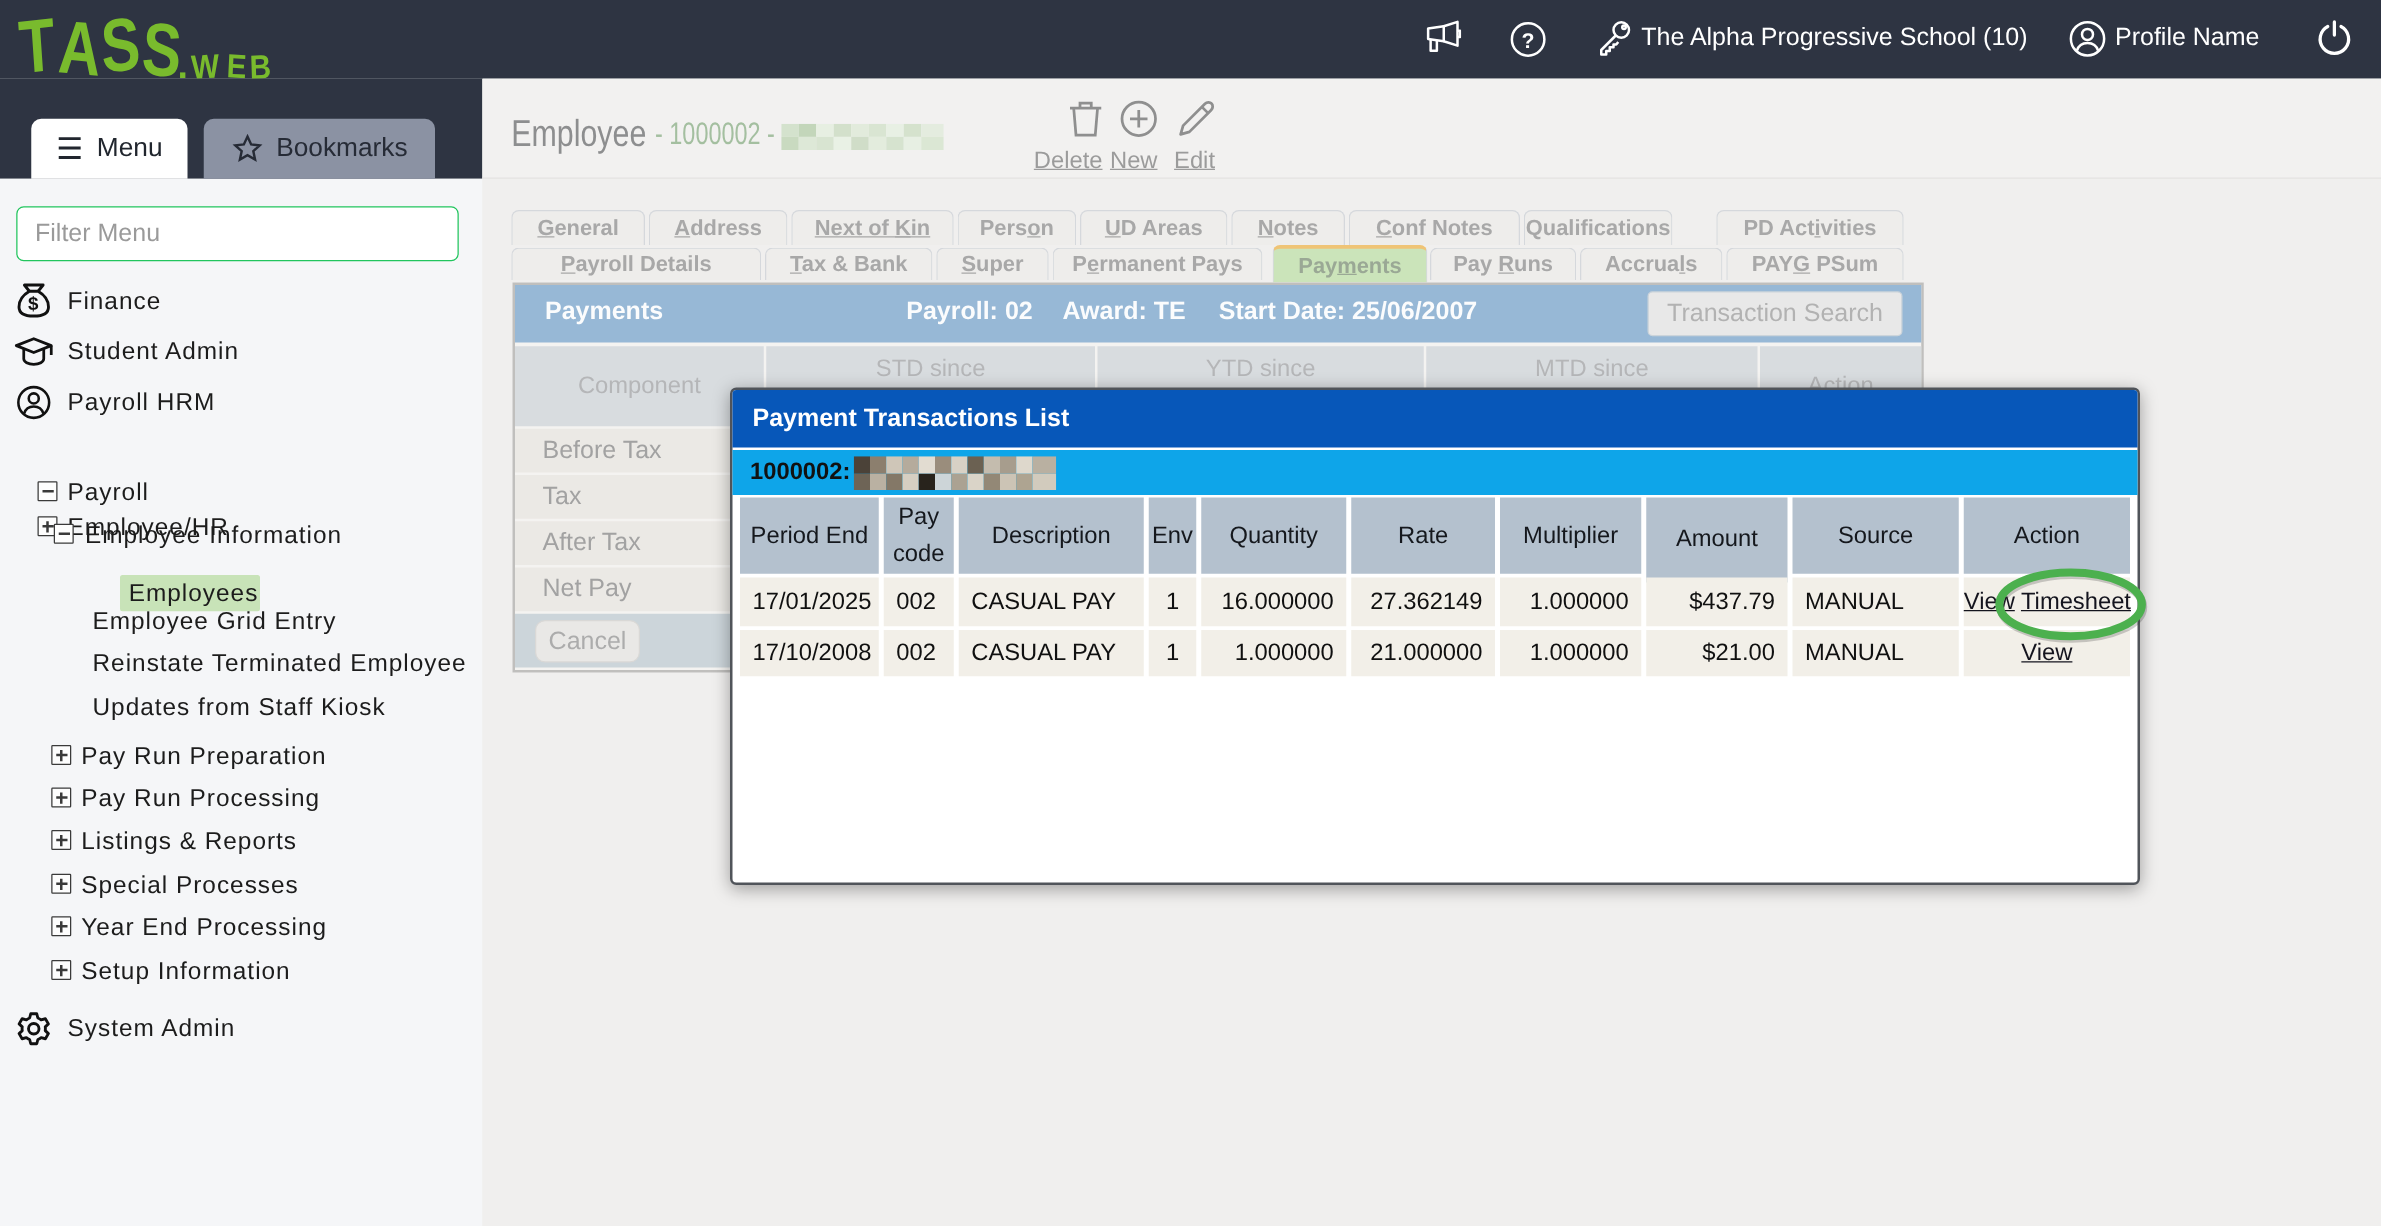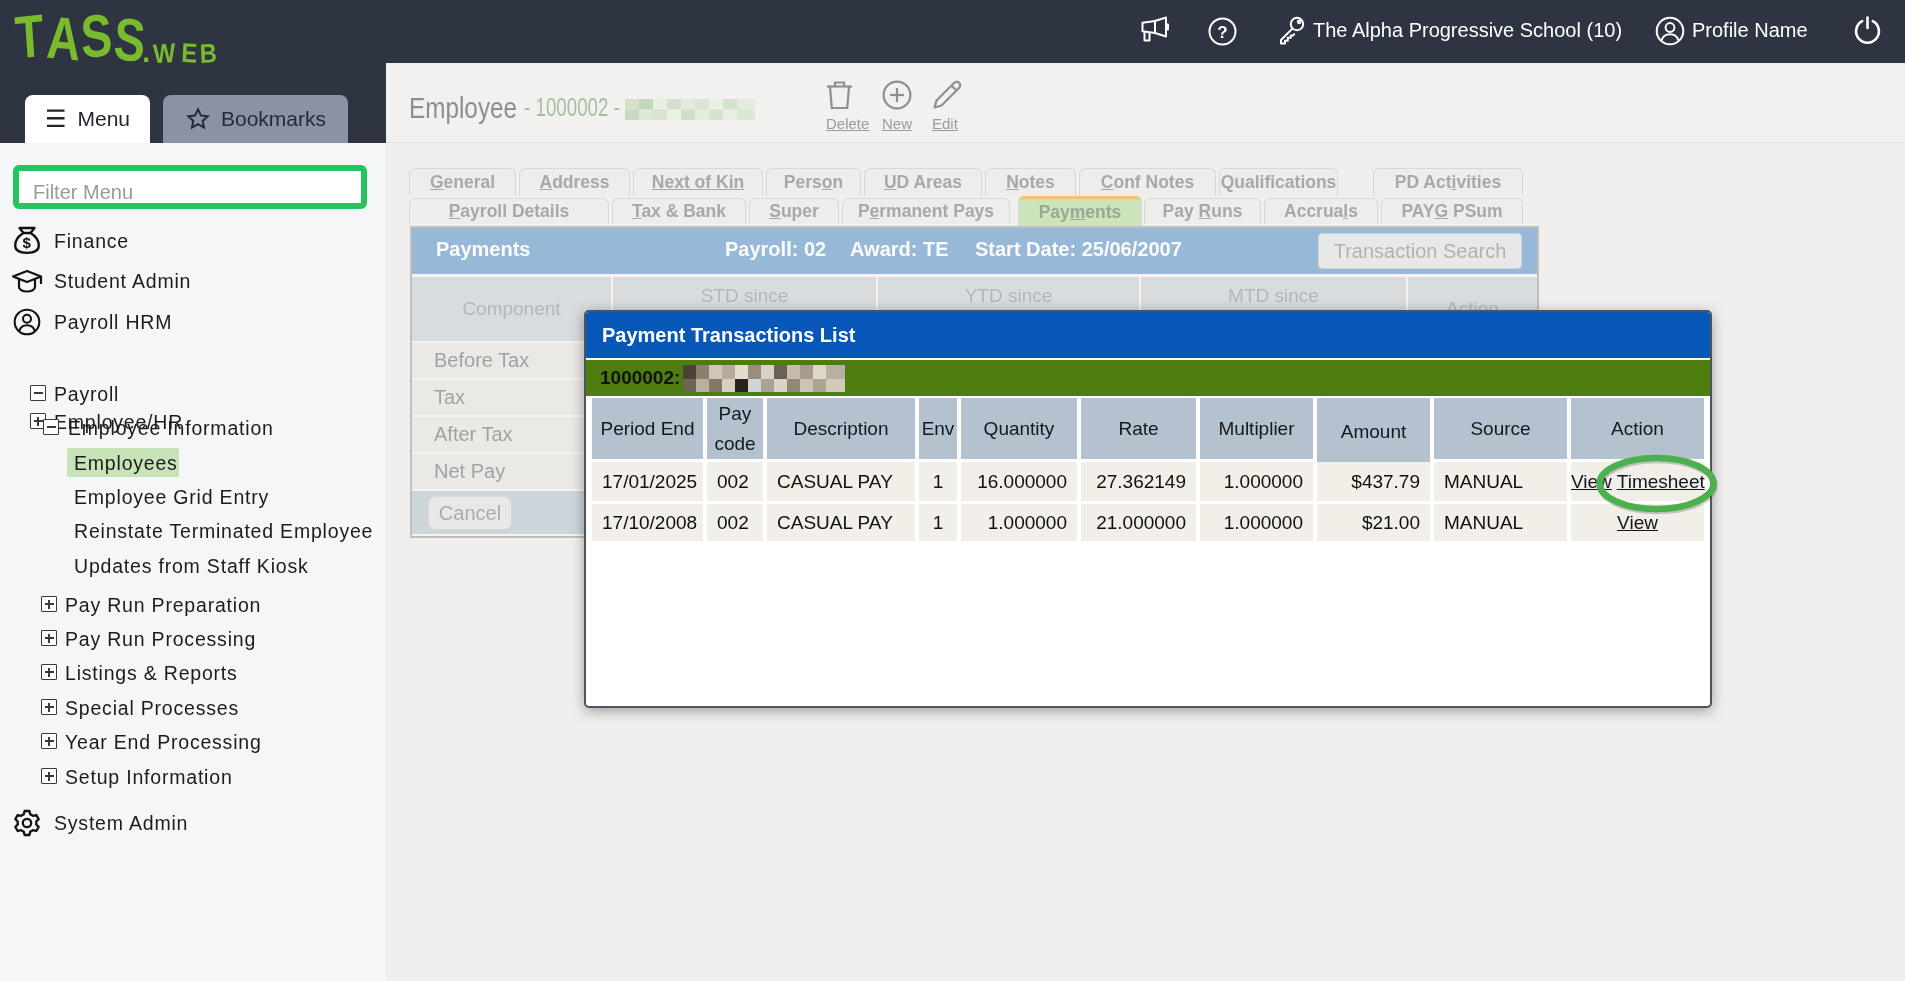--- a/index.html
+++ b/index.html
@@ -6,45 +6,45 @@
 html,body { width:1905px; height:981px; overflow:hidden; background:#efeeed; font-family:"Liberation Sans", sans-serif; }
 #topbar { position:absolute; left:0; top:0; width:1905px; height:63px; background:#2e3442; }
 #sidetop { position:absolute; left:0; top:63px; width:386px; height:80px; background:#2e3442; }
 #sidebar { position:absolute; left:0; top:143px; width:386px; height:838px; background:#f5f6f8; }
 #content { position:absolute; left:386px; top:63px; width:1519px; height:918px; background:#f0efee; }
 #hdrstrip { position:absolute; left:386px; top:63px; width:1519px; height:80px; background:#f2f1f0; border-bottom:1px solid #e3e2e1; }
 .tb-ic { position:absolute; top:0; }
 
 #menutab { position:absolute; left:25px; top:95px; width:125px; height:48px; background:#fff; border-radius:8px 8px 0 0; color:#21262e; font-size:21px; display:flex; align-items:center; justify-content:center; gap:11px; }
 #bmtab { position:absolute; left:163px; top:95px; width:185px; height:48px; background:#8b92a3; border-radius:8px 8px 0 0; color:#262b36; font-size:21px; display:flex; align-items:center; justify-content:center; gap:10px; }
-#filter { position:absolute; left:13px; top:165px; width:354px; height:44px; background:#fff; border:6px solid #22c55e; border-radius:6px; color:#9a9a9a; font-size:20px; line-height:42px; padding-left:14px; }
+#filter { position:absolute; left:13px; top:165px; width:354px; height:44px; background:#fff; border:1px solid #22c55e; border-radius:6px; color:#9a9a9a; font-size:20px; line-height:42px; padding-left:14px; }
 .mi { position:absolute; left:0; width:386px; height:34px; color:#1c1c1c; font-size:19.5px; letter-spacing:0.8px; display:flex; align-items:center; }
 .mi svg { position:absolute; }
 .pm { position:absolute; width:16px; height:16px; border:1.4px solid #3a3a3a; border-radius:1px; background:#fdfdfd; }
 .pm:before { content:""; position:absolute; left:2.5px; right:2.5px; top:50%; margin-top:-0.7px; height:1.4px; background:#3a3a3a; }
 .pm.plus:after { content:""; position:absolute; top:2.5px; bottom:2.5px; left:50%; margin-left:-0.7px; width:1.4px; background:#3a3a3a; }
 .hl { background:#c8e3b8; border-radius:2px; }
 
 #emph { position:absolute; left:409px; top:93px; color:#8d8e8f; font-size:30px; line-height:30px; }
-.actico { position:absolute; text-align:left; color:#9b9b9b; font-size:15px; }
+.actico { position:absolute; text-align:right; color:#9b9b9b; font-size:19px; }
 .actico .lbl { text-decoration:underline; margin-top:2px; }
 
 .tab { position:absolute; height:28px; background:#eeedeb; border:1px solid #d5d8dc; border-bottom:none; border-radius:6px 6px 0 0; color:#a8a8a8; font-size:17.5px; font-weight:bold; text-align:center; line-height:27px; }
 .tab u { text-decoration:underline; }
 .tab.active { background:#cbe4ba; border-top:3px solid #efc476; color:#9aa895; }
 
 #panel { position:absolute; left:410px; top:226px; width:1129px; height:312px; border:2px solid #c0bfbd; background:#f4f3f1; }
 #pblue { position:absolute; left:412px; top:228px; width:1125px; height:46px; background:#97b8d6; color:#fbfcfd; font-weight:bold; font-size:20px; }
 .pcol { position:absolute; background:#d8dcdf; color:#b5b6b8; font-size:19px; }
 .prow { position:absolute; left:412px; width:1125px; height:35px; background:#ebe9e5; color:#a2a2a2; font-size:20px; line-height:35px; padding-left:22px; }
 #pfoot { position:absolute; left:412px; top:491px; width:1125px; height:43px; background:#ccd5da; }
 
 #modal { position:absolute; left:584px; top:310px; width:1128px; height:398px; background:#fff; border:2px solid #50545a; border-radius:5px; box-shadow:0 3px 14px rgba(0,0,0,0.35); }
 #mhead { position:absolute; left:0; top:0; width:100%; height:46px; background:#0757b9; border-radius:3px 3px 0 0; color:#fff; font-weight:bold; font-size:20px; line-height:46px; padding-left:16px; }
-#mstrip { position:absolute; left:0; top:48px; right:0; height:36px; background:#4d7c0f; font-size:19px; font-weight:bold; color:#111; line-height:36px; padding-left:14px; }
+#mstrip { position:absolute; left:0; top:48px; right:0; height:36px; background:#0ea5e9; font-size:19px; font-weight:bold; color:#111; line-height:36px; padding-left:14px; }
 .mh { position:absolute; background:#b4c1ce; color:#15181d; font-size:19px; display:flex; align-items:center; justify-content:center; text-align:center; line-height:1.55; }
 .mc { position:absolute; background:#f2efe8; color:#101010; font-size:19px; line-height:39px; white-space:nowrap; }
 #mfoot { position:absolute; left:0; bottom:0; right:0; height:42px; background:#b7c3cb; }
 #closebtn { position:absolute; right:12px; top:4px; width:74px; height:34px; background:#f4f4f4; border:1px solid #808080; border-radius:4px; color:#222; font-size:18px; text-align:center; line-height:32px; }
 a.lnk { color:#14141e; text-decoration:underline; }
 </style>
 </head>
 <body>
 <div id="topbar">
 
@@ -129,21 +129,21 @@
     <span style="padding-left:54px;">Employee/HR</span>
   </div>
 <div class="mi" style="top:377px;">
     <span class="pm" style="left:30px;top:8px;"></span>
     <span style="padding-left:54px;">Payroll</span>
   </div>
 <div class="mi" style="top:411px;">
     <span class="pm" style="left:43px;top:8px;"></span>
     <span style="padding-left:68px;">Employee Information</span>
   </div>
-<div class="mi" style="top:446px;">
+<div class="mi" style="top:458px;margin-left:29px;">
     <span class="hl" style="position:absolute;left:67px;top:2px;width:112px;height:29px;"></span>
     <span style="padding-left:74px;position:relative;">Employees</span>
   </div>
 <div class="mi" style="top:480px;">
     <span style="padding-left:74px;">Employee Grid Entry</span>
   </div>
 <div class="mi" style="top:514px;">
     <span style="padding-left:74px;">Reinstate Terminated Employee</span>
   </div>
 <div class="mi" style="top:549px;">

